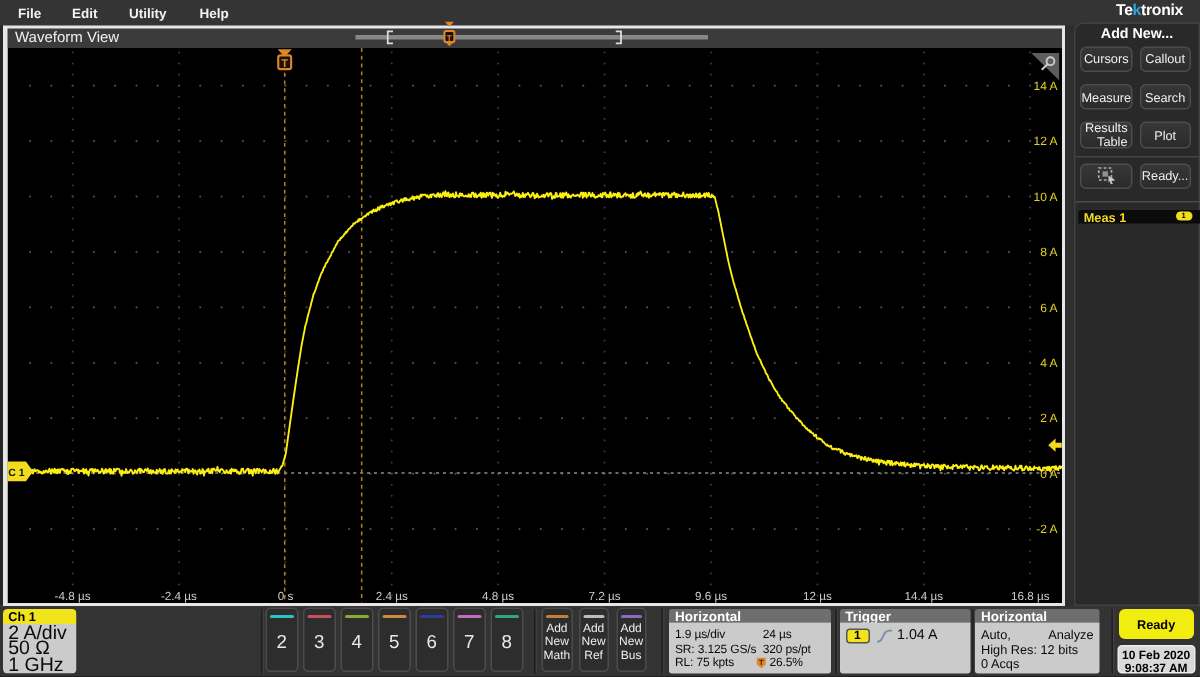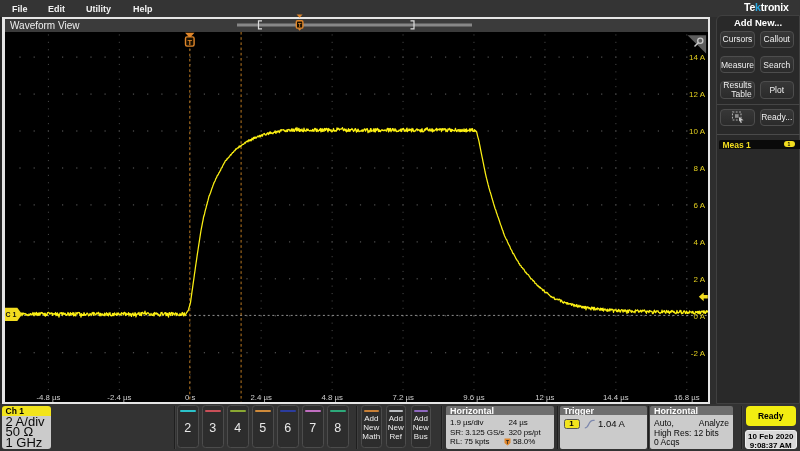--- a/index.html
+++ b/index.html
@@ -1093,21 +1093,21 @@
 <div class="panel-b" style="font-size:8px;letter-spacing:-0.1px">
 <span style="position:absolute;left:4px;top:3px">1.9 µs/div</span>
         <span style="position:absolute;left:62.5px;top:3px">24 µs</span>
 <span style="position:absolute;left:4px;top:12.6px">SR: 3.125 GS/s</span>
         <span style="position:absolute;left:62.5px;top:12.6px">320 ps/pt</span>
 <span style="position:absolute;left:4px;top:22.2px">RL: 75 kpts</span>
 <svg style="position:absolute;left:58px;top:23px" width="7" height="8" viewBox="0 0 7 8">
           <path d="M0.5,0.5 h6 v4.5 l-3,2.5 l-3,-2.5 z" fill="#e0862a"></path>
           <text x="3.5" y="5.5" font-size="5" font-weight="bold" text-anchor="middle" fill="#222" font-family="Liberation Sans, sans-serif">T</text>
         </svg>
-<span style="position:absolute;left:67px;top:22.2px">58.0%</span>
+<span style="position:absolute;left:67px;top:22.2px">26.5%</span>
 </div>
     </div>
 
 <div class="abs" style="left:559.5px;top:405.5px;width:87px;height:43.5px;border-radius:3px">
 <div class="panel-h">Trigger</div>
 <div class="panel-b">
 <div style="position:absolute;left:4px;top:4px;width:16px;height:9.5px;background:#f2e41c;border:1px solid #555;border-radius:2.5px;color:#000;font-size:8px;font-weight:bold;text-align:center;line-height:8.5px">1</div>
 <svg style="position:absolute;left:24px;top:4px" width="12" height="10" viewBox="0 0 12 10">
           <path d="M0.8,8.8 C3,8.8 3.4,8 4.6,5.4 C5.8,2.8 6.6,1.4 9.2,1.4 L10.6,1.4" fill="none" stroke="#7d88ad" stroke-width="1.3"></path>
         </svg>

